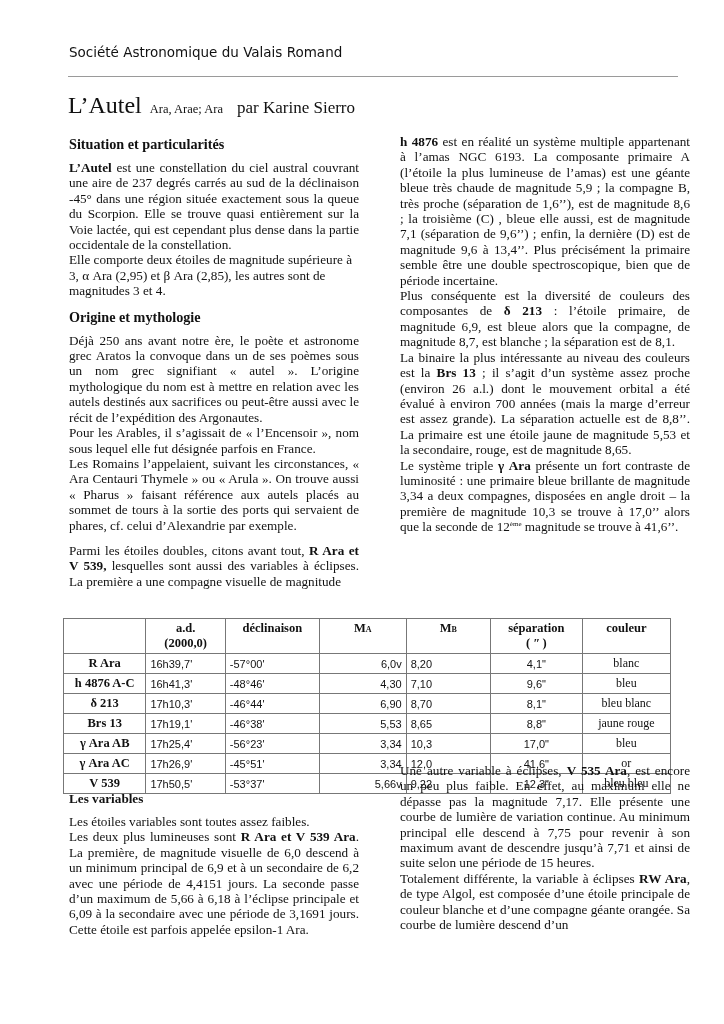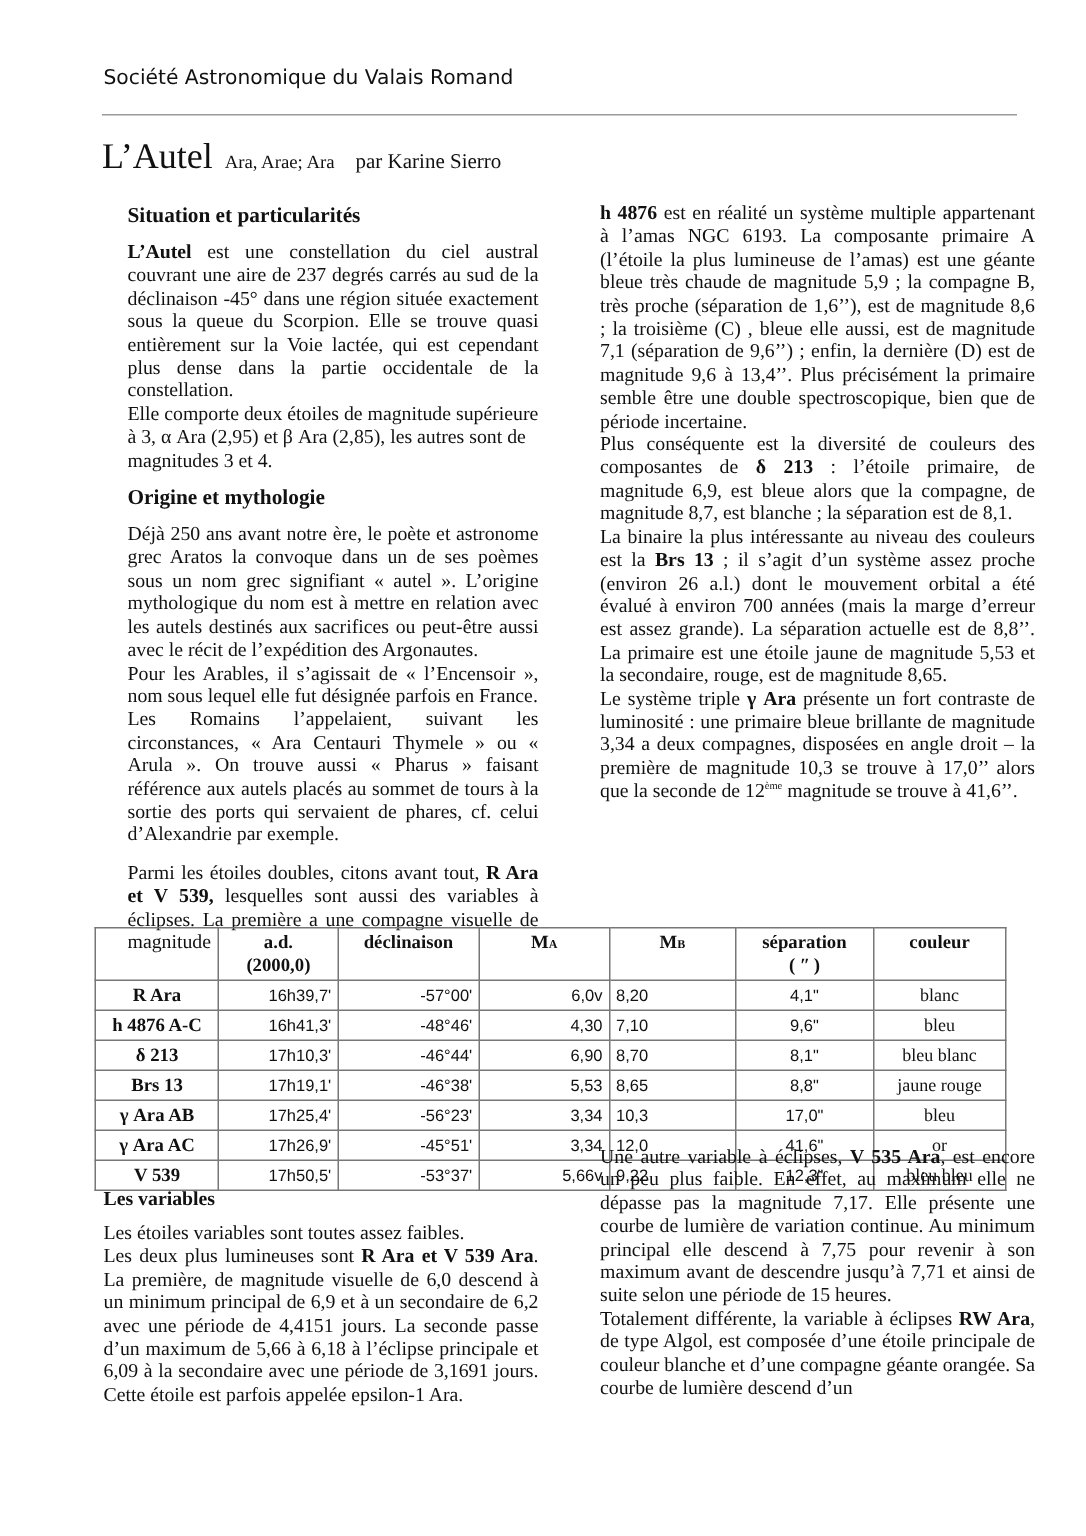--- a/index.html
+++ b/index.html
@@ -10,46 +10,46 @@
     font-family: "DejaVu Sans", sans-serif; font-size: 13.5px; color: #111;
   }
   .header-rule {
     position: absolute; left: 68px; top: 76px; width: 610px; height: 1px; background: #9a9a9a;
   }
   .title-row {
     position: absolute; left: 68px; top: 92px; font-family: "Liberation Serif", serif; white-space: nowrap;
   }
   .title-main { font-size: 24px; }
   .title-sub { font-size: 12.5px; margin-left: 8px; }
-  .title-author { font-size: 14px; margin-left: 14px; }
+  .title-author { font-size: 17px; margin-left: 14px; }
 
   .col { position: absolute; width: 290px; font-family: "Liberation Serif", serif; font-size: 13.2px; line-height: 15.4px; }
   .col p { margin: 0; text-align: justify; }
   .col h2 { margin: 0 0 7px 0; font-size: 14.2px; font-weight: bold; line-height: 17px; }
   .col h3 { margin: 0 0 7px 0; font-size: 13.2px; font-weight: bold; line-height: 16px; }
   .col1 { left: 69px; top: 136px; }
   .col2 { left: 400px; top: 134px; }
   .col3 { left: 69px; top: 791px; }
   .col4 { left: 400px; top: 763px; }
-  .sec { margin-bottom: 10px; margin-left: 16px; }
+  .sec { margin-bottom: 10px; }
   b { font-weight: bold; }
   sup { font-size: 7px; line-height: 0; vertical-align: 5px; }
 
   table.stars {
     position: absolute; left: 63px; top: 618px; width: 608px;
     border-collapse: collapse; border: 1.5px solid #555;
   }
   table.stars th, table.stars td { border: 1px solid #777; padding: 0 4px; height: 19px; }
   table.stars th {
     font-family: "Liberation Serif", serif; font-weight: bold; font-size: 12.5px;
     vertical-align: top; text-align: center; line-height: 15px; padding-top: 2px;
   }
   table.stars thead th { height: 32px; }
   td.name { font-family: "Liberation Serif", serif; font-weight: bold; font-size: 12.5px; text-align: center; }
-  td.num { font-family: "Liberation Sans", sans-serif; font-size: 11px; text-align: right; padding-right: 26px; }
+  td.num { font-family: "Liberation Sans", sans-serif; font-size: 11px; text-align: left; padding-right: 26px; }
   td.sep { font-family: "Liberation Sans", sans-serif; font-size: 11px; text-align: center; }
   td.color { font-family: "Liberation Serif", serif; font-size: 12px; text-align: center; }
   td.mag { font-family: "Liberation Sans", sans-serif; font-size: 11px; text-align: right; padding-right: 7px; }
   td.magb { font-family: "Liberation Sans", sans-serif; font-size: 11px; text-align: left; padding-left: 30px; }
   .subscr { font-size: 8px; }
 </style>
 </head>
 <body>
 
 <div class="page">

